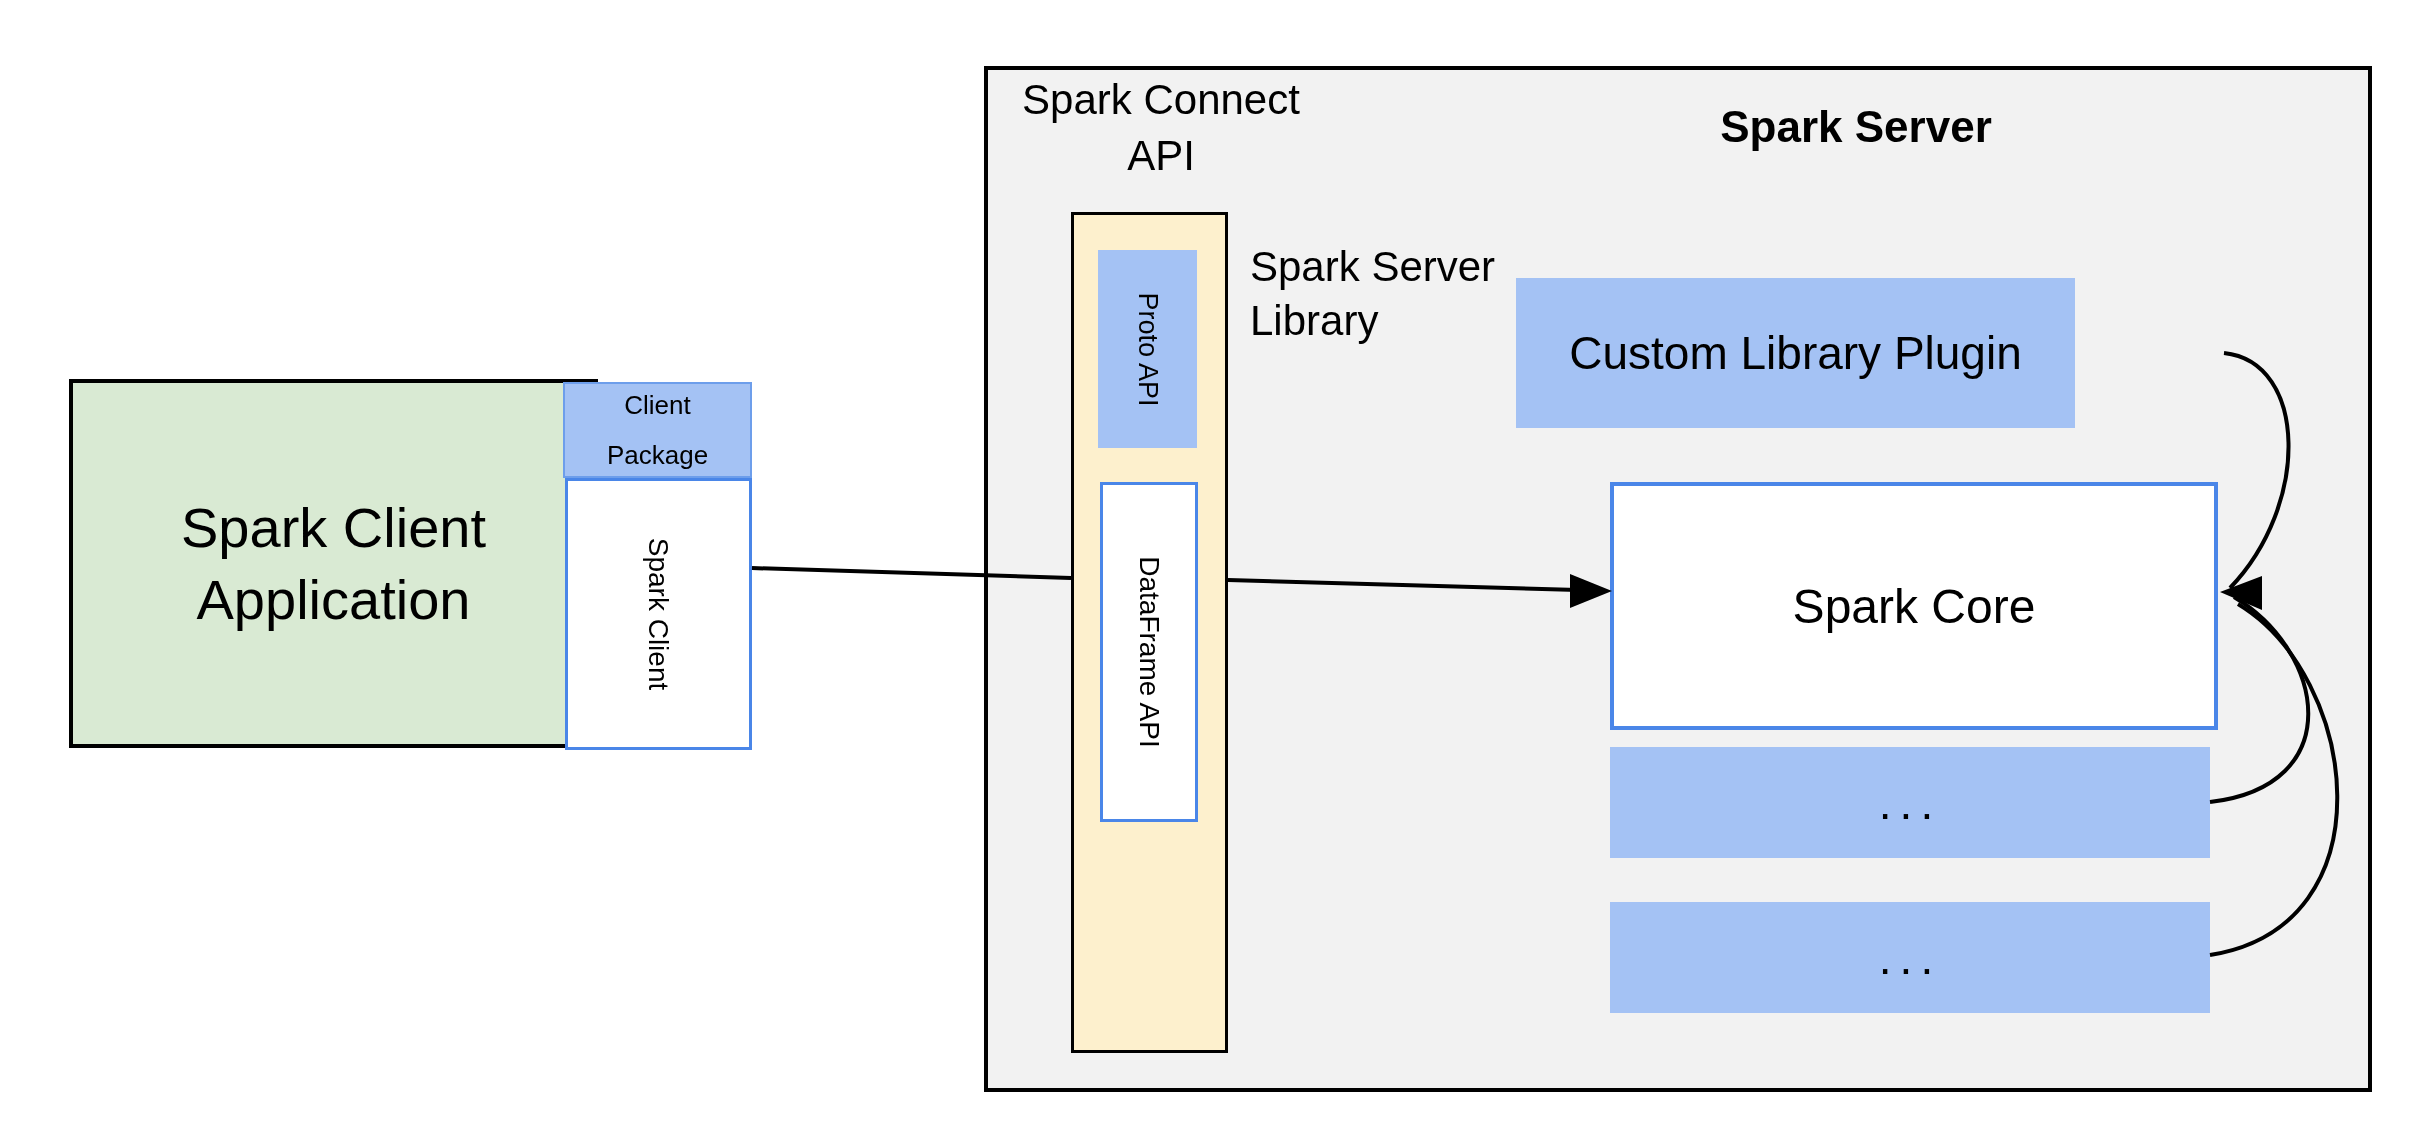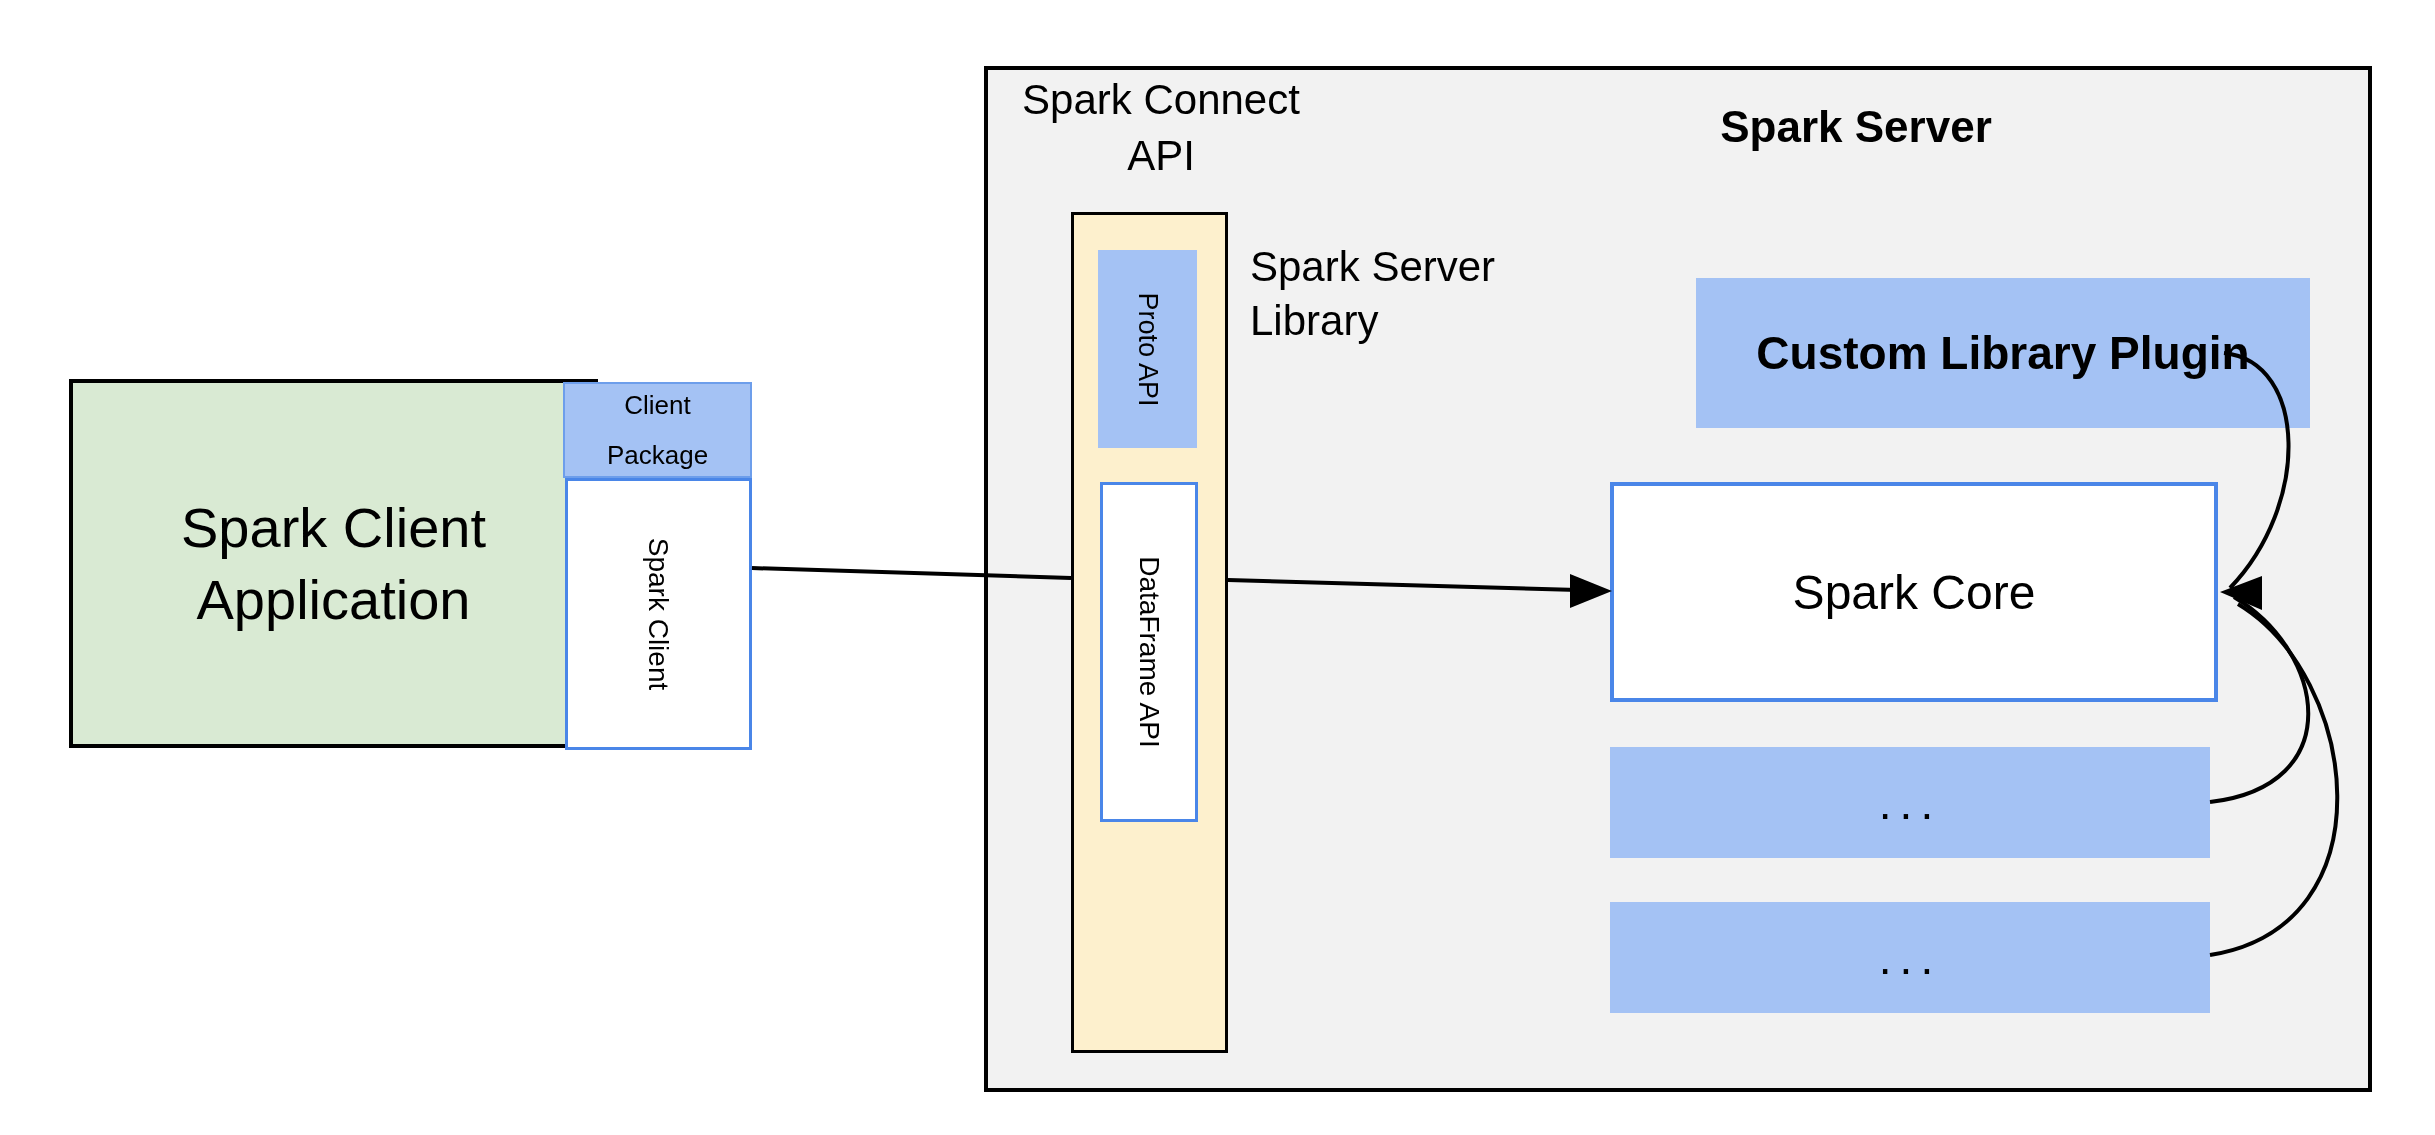--- a/index.html
+++ b/index.html
@@ -64,27 +64,26 @@
   }
   .server-library-label {
     left: 1250px; top: 240px; width: 360px;
     font-size: 42px; line-height: 54px; text-align: left;
   }
   .server-title {
     left: 1656px; top: 101px; width: 400px;
     font-size: 44px; line-height: 52px; font-weight: bold; text-align: center;
   }
   .clp-box {
-    left: 1696px; top: 278px; width: 614px; height: 150px;
+    left: 1516px; top: 278px; width: 559px; height: 150px;
     background: var(--blue-fill);
     font-size: 46px;
-    font-weight: bold;
   }
   .spark-core {
-    left: 1610px; top: 482px; width: 608px; height: 220px;
+    left: 1610px; top: 482px; width: 608px; height: 248px;
     background: #ffffff; border: 4px solid var(--blue-border);
     font-size: 48px;
   }
   .dots-box-1 {
     left: 1610px; top: 747px; width: 600px; height: 111px;
     background: var(--blue-fill);
     font-size: 46px; letter-spacing: 8px;
   }
   .dots-box-2 {
     left: 1610px; top: 902px; width: 600px; height: 111px;

